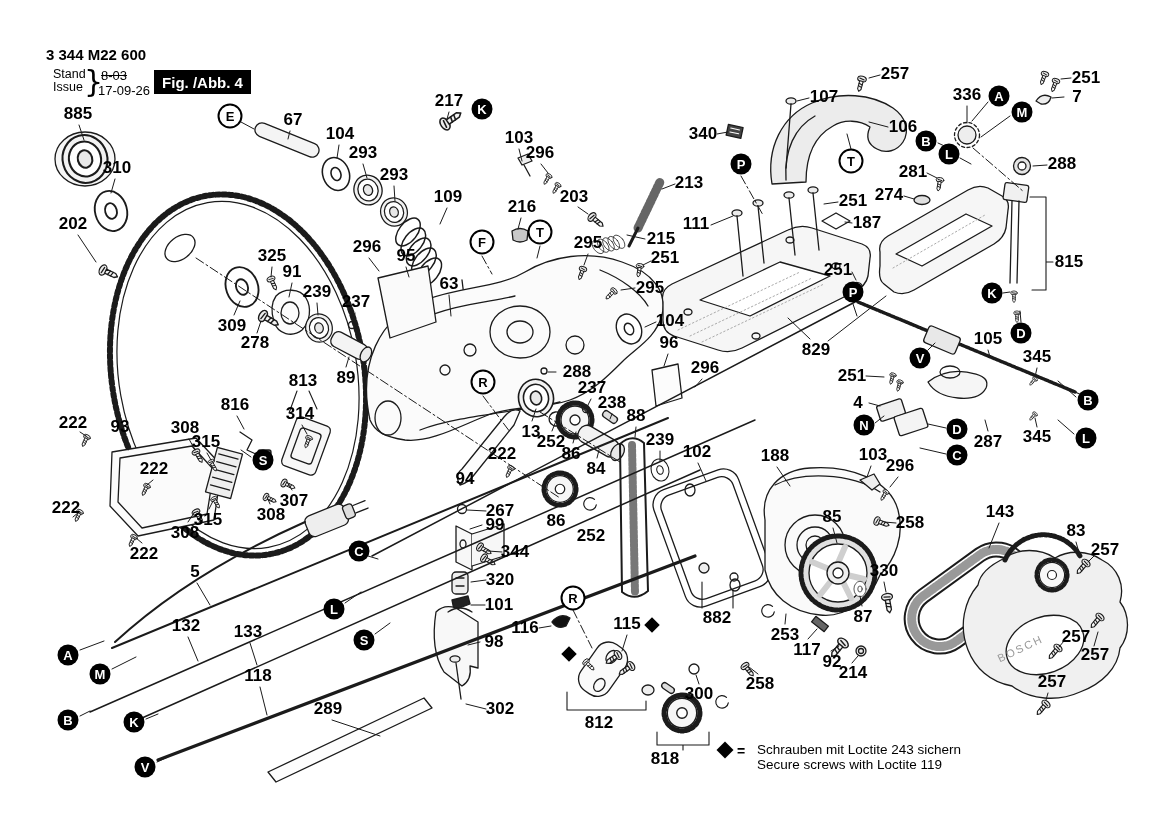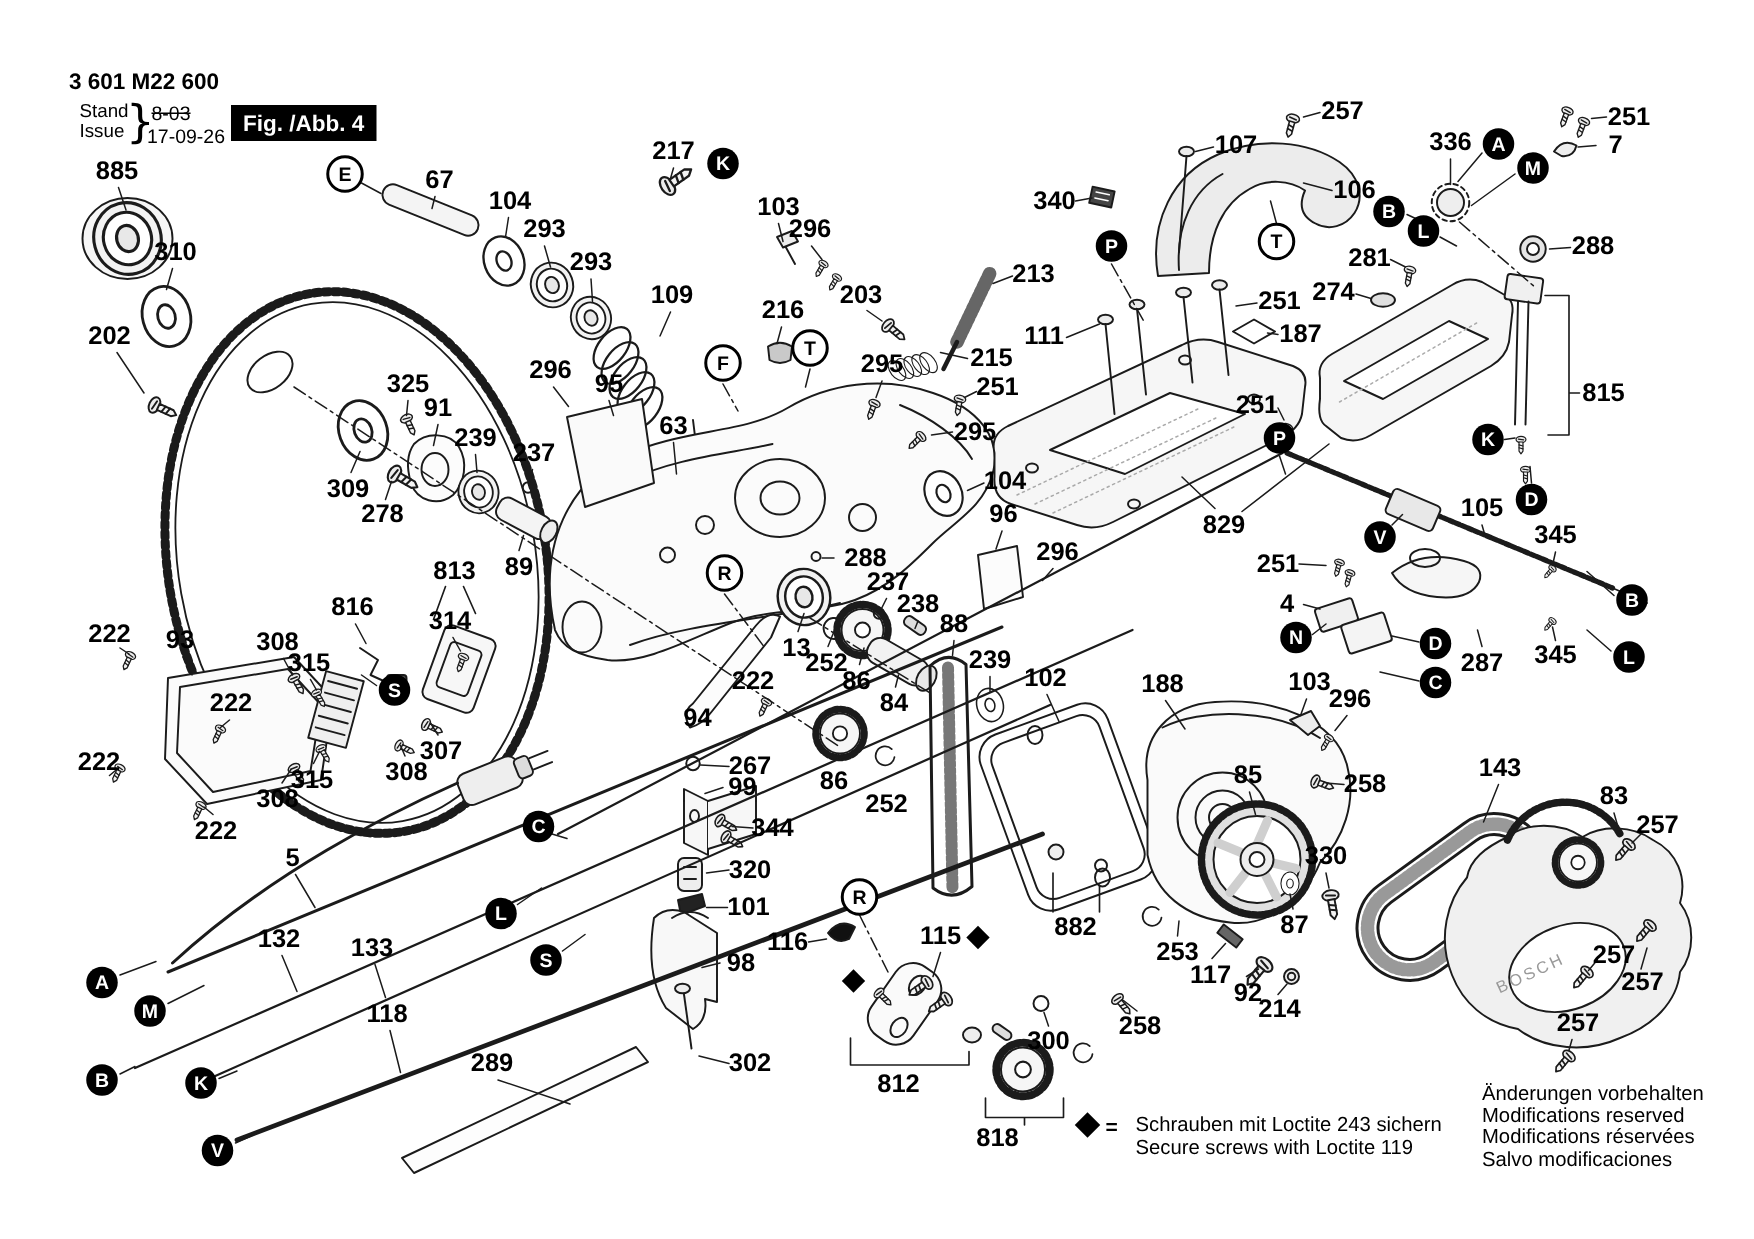--- a/index.html
+++ b/index.html
@@ -397,41 +397,35 @@
       <path d="M268,772 L424,698 L432,708 L276,782 Z" fill="#fdfdfd"></path>
 
       <path stroke-width="1" d="M79,125L84,140 M115,179L111,193 M78,235L96,262 M290,131L288,139 M241,122L254,129 M339,145L337,158 M363,164L367,178 M394,186L395,201 M447,208L440,224 M449,112L447,119 M519,149L522,161 M541,164L548,173 M521,218L518,229 M578,207L588,214 M675,184L662,189 M645,239L627,235 M588,254L584,265 M651,261L643,265 M635,288L621,290 M711,225L733,216 M717,134L728,132 M809,98L797,101 M880,75L869,78 M888,127L869,122 M851,149L847,134 M967,106L967,123 M988,102L972,121 M1010,116L981,137 M938,143L953,150 M960,158L971,164 M1064,97L1052,98 M1071,78L1061,79 M927,173L937,178 M904,196L914,199 M1047,165L1033,166 M838,202L824,204 M852,223L845,222 M852,272L856,280 M810,339L788,318 M828,341L886,296 M853,304L857,316 M988,350L990,357 M1037,368L1035,377 M1037,427L1035,418 M1076,397L1058,381 M1074,434L1058,420 M988,431L985,420 M869,403L880,406 M866,376L884,377 M875,423L884,416 M946,428L928,424 M946,454L920,448 M1003,293L1010,292 M1021,322L1020,311 M928,350L935,343 M272,267L271,277 M292,283L289,297 M317,303L318,315 M355,313L353,322 M234,315L240,301 M257,333L261,321 M369,258L379,271 M406,267L409,277 M449,295L451,316 M540,246L537,258 M346,367L349,357 M302,425L307,434 M237,416L244,429 M251,457L241,450 M189,439L195,450 M207,453L211,460 M209,509L213,501 M188,522L194,513 M292,490L287,482 M270,504L267,497 M122,438L128,450 M80,432L86,436 M153,480L147,485 M73,517L79,512 M142,543L136,538 M197,583L210,605 M188,637L198,661 M250,643L257,665 M260,687L267,715 M332,720L380,736 M368,556L378,559 M345,603L361,592 M375,634L390,623 M80,650L104,641 M112,669L136,657 M80,716L90,711 M146,719L158,714 M157,762L168,757 M486,511L467,510 M482,525L470,529 M502,552L488,551 M486,580L471,582 M485,605L471,605 M480,642L468,645 M486,709L466,704 M539,628L551,626 M627,635L622,651 M573,443L576,432 M552,431L556,421 M532,421L536,409 M591,399L587,407 M612,414L610,419 M597,458L599,450 M636,427L635,437 M660,451L660,461 M656,322L645,327 M668,354L664,366 M702,379L695,387 M556,372L548,372 M698,463L706,481 M777,467L790,486 M871,466L867,477 M898,477L890,487 M896,523L884,522 M833,528L837,543 M884,582L886,592 M862,606L860,596 M785,624L786,614 M808,639L817,629 M831,651L839,646 M852,663L858,656 M758,674L749,667 M699,684L696,675 M999,523L989,548 M1076,542L1080,556 M1094,556L1088,562 M1064,641L1059,647 M1094,646L1098,632 M1048,693L1046,700"></path>
 
       <path stroke-width="1.1" d="M1030,197L1046,197L1046,290L1032,290 M1046,262L1053,262 M297,391L289,413 M309,391L317,409 M702,608L702,582 M733,608L733,590 M567,692L567,710L646,710L646,701 M657,745L657,732 M657,745L709,745L709,732 M683,745L683,750"></path>
 
       <path stroke-width="1" stroke-dasharray="9 3 2 3" d="M196,258L560,498 M483,396L510,432 M573,610L592,648 M741,176L763,215 M973,148L1024,192 M482,256L492,274 M540,412L620,462"></path>
     </g>
   </svg>
 
-  <div class="hdr-part">3 601 M22 600</div>
+  <div class="hdr-part">3 344 M22 600</div>
   <div class="hdr-stand">
     <div>Stand</div>
     <div>Issue</div>
   </div>
   <div class="hdr-brace">}</div>
   <div class="hdr-dateold">8-03</div>
   <div class="hdr-datenew">17-09-26</div>
   <div class="figbox">Fig. /Abb. 4</div>
 
   <div class="note-dia"></div>
   <div class="note-eq">=</div>
   <div class="note-l1">Schrauben mit Loctite 243 sichern</div>
   <div class="note-l2">Secure screws with Loctite 119</div>
 
-  <div class="footer">
-    <div>Änderungen vorbehalten</div>
-    <div>Modifications reserved</div>
-    <div>Modifications réservées</div>
-    <div>Salvo modificaciones</div>
-  </div>
 
   <div id="labels-layer">
       <div class="plbl" style="left: 78px; top: 114px;">885</div>
       <div class="plbl" style="left: 117px; top: 168px;">310</div>
       <div class="plbl" style="left: 73px; top: 224px;">202</div>
       <div class="plbl" style="left: 293px; top: 120px;">67</div>
       <div class="plbl" style="left: 340px; top: 134px;">104</div>
       <div class="plbl" style="left: 363px; top: 153px;">293</div>
       <div class="plbl" style="left: 394px; top: 175px;">293</div>
       <div class="plbl" style="left: 448px; top: 197px;">109</div>

